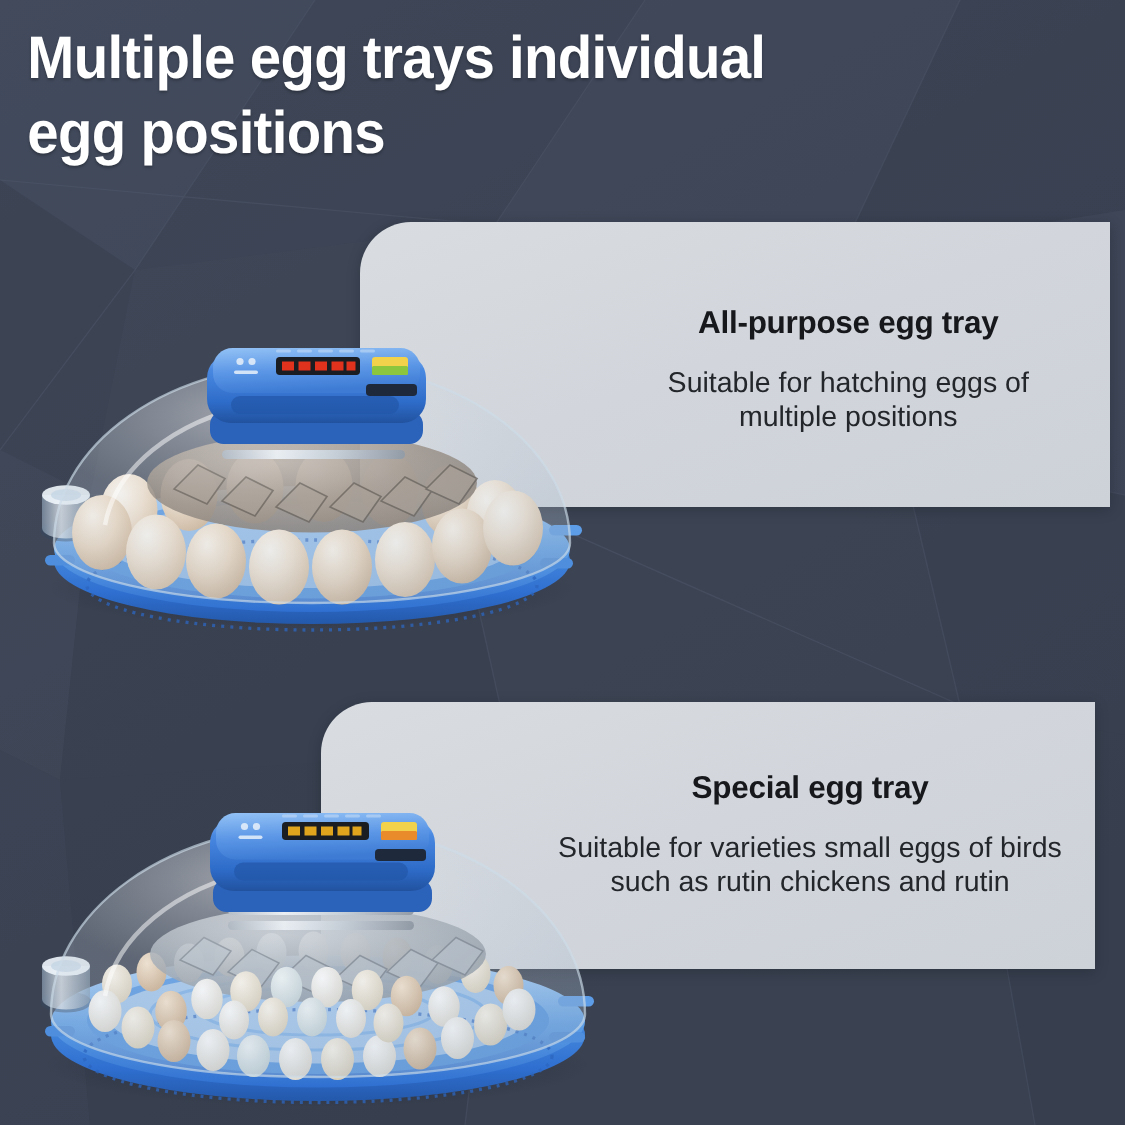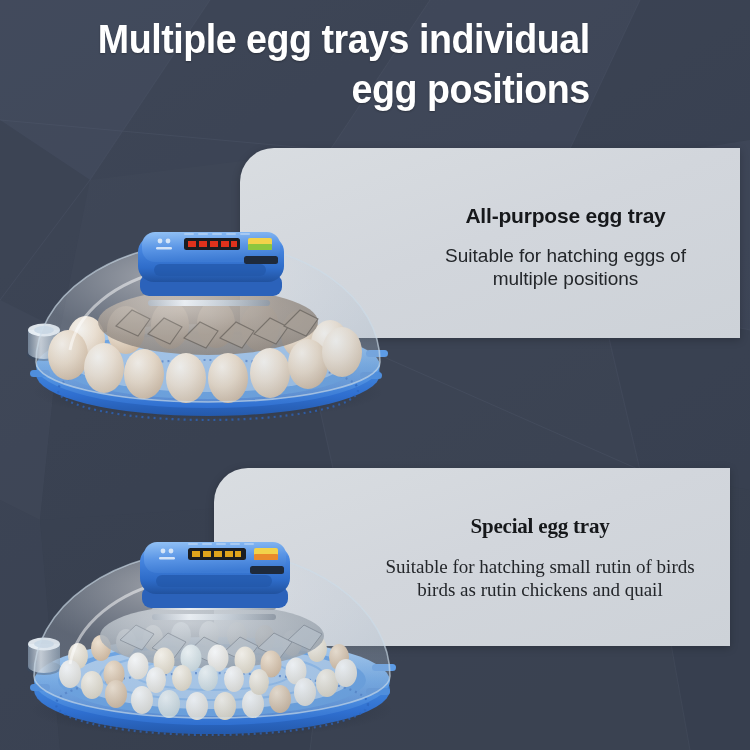--- a/index.html
+++ b/index.html
@@ -18,21 +18,21 @@
     background:#3b4354;
   }
   
   .bg-facets { position:absolute; inset:0; z-index:0; }
   .bg-facets svg { display:block; width:750px; height:750px; }
 
   
   .title-wrap {
     position:absolute; z-index:6;
     left:0; top:14px; width:608px;
-    text-align:right;
+    text-align:left;
     pointer-events:none;
   }
   .title-line {
     display:block;
     color:#ffffff;
     font-weight:bold;
     font-size:40px;
     line-height:50px;
     letter-spacing:-0.5px;
     transform:scaleX(0.94);
@@ -52,21 +52,21 @@
   }
   #panel-2 {
     left:214px; top:468px; width:516px; height:178px;
     border-top-left-radius:34px;
   }
   .panel-inner {
     position:absolute; left:0; right:0;
     text-align:center;
   }
   #panel-1 .panel-inner { top:56px; padding-left:160px; padding-right:9px; }
-  #panel-2 .panel-inner { top:46px; padding-left:150px; padding-right:14px;font-family:Liberation Serif, serif; }
+  #panel-2 .panel-inner { top:46px; padding-left:150px; padding-right:14px; }
 
   .panel-heading {
     font-size:21px;
     font-weight:bold;
     color:#16181b;
     letter-spacing:-0.2px;
     margin-bottom:16px;
     white-space:nowrap;
   }
   .panel-body {
@@ -140,23 +140,23 @@
         <br>
         <span>multiple positions</span>
       </div>
     </div>
   </div>
 
   <div class="panel" id="panel-2">
     <div class="panel-inner">
       <div class="panel-heading">Special egg tray</div>
       <div class="panel-body">
-        <span>Suitable for hatching small rutin of birds</span>
+        <span>Suitable for varieties small eggs of birds</span>
         <br>
-        <span>birds as rutin chickens and quail</span>
+        <span>such as rutin chickens and rutin</span>
       </div>
     </div>
   </div>
 
   <div class="incubator" id="incubator-1">
     <svg viewBox="0 0 400 205">
       <defs>
         <radialGradient id="domeA" cx="0.36" cy="0.22" r="0.85">
           <stop offset="0%" stop-color="#ffffff" stop-opacity="0.50"></stop>
           <stop offset="45%" stop-color="#cfd8e2" stop-opacity="0.26"></stop>

